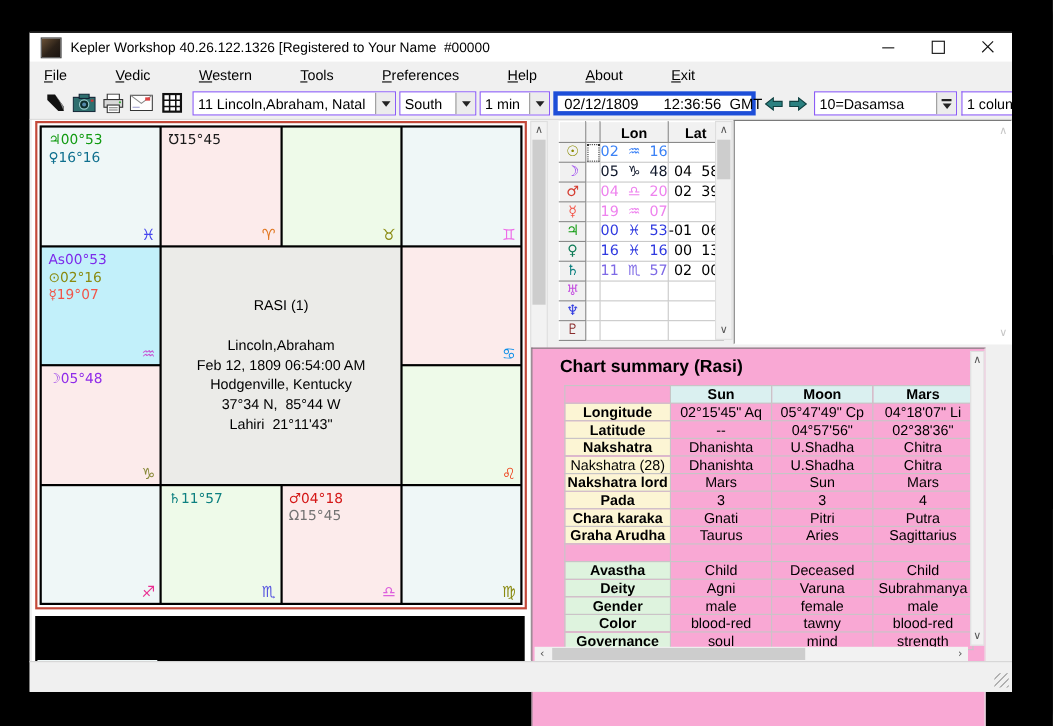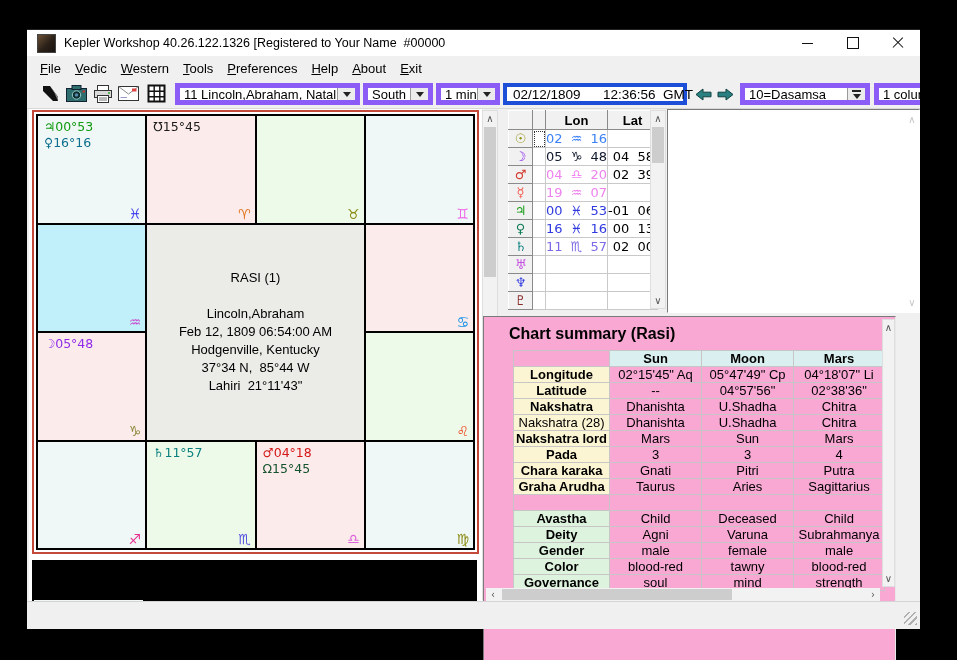--- a/index.html
+++ b/index.html
@@ -11,26 +11,26 @@
   .app-icon{width:17px;height:17px;margin:0 8px 0 10px;background:linear-gradient(135deg,#6b5136 0%,#2b2118 55%,#191310 100%);border:1px solid #444;}
   .title-text{font-size:12.5px;color:#000;white-space:pre;}
   .winbtns{position:absolute;right:0;top:0;height:26px;display:flex;}
   .winbtn{width:45px;height:26px;display:flex;align-items:center;justify-content:center;}
   .mini-glyph{width:11px;height:0;border-top:1.5px solid #111;}
   .maxi-glyph{width:10px;height:10px;border:1.2px solid #111;}
   .close-glyph{position:relative;width:12px;height:12px;}
   .close-glyph:before,.close-glyph:after{content:"";position:absolute;left:-1px;top:5px;width:14px;height:1.4px;background:#111;}
   .close-glyph:before{transform:rotate(45deg);} .close-glyph:after{transform:rotate(-45deg);}
   
-  .menubar{position:absolute;left:0;top:26px;width:100%;height:24px;background:#f0f0f0;display:flex;align-items:center;padding-left:6px;box-sizing:border-box;}
+  .menubar{position:absolute;left:0;top:26px;width:100%;height:24px;background:#f0f0f0;display:flex;align-items:center;padding-left:6px;box-sizing:border-box;gap:30px;}
   .menu-item{font-size:13px;color:#000;padding:3px 7px;}
   
   .toolbar{position:absolute;left:0;top:50px;width:100%;height:28px;background:#f0f0f0;}
   .tbtn{position:absolute;top:2px;width:23px;height:23px;display:flex;align-items:center;justify-content:center;}
-  .combo{position:absolute;top:3px;height:22px;background:#fff;border:5px solid #8b5cf6;box-sizing:border-box;display:flex;align-items:center;overflow:hidden;}
+  .combo{position:absolute;top:3px;height:22px;background:#fff;border:1px solid #8b5cf6;box-sizing:border-box;display:flex;align-items:center;overflow:hidden;}
   .combo .ctxt{flex:1;font-size:13px;padding:0 4px;white-space:pre;overflow:hidden;}
   .combo .cbtn{width:17px;height:100%;background:#ececec;border-left:1px solid #9a9a9a;display:flex;align-items:center;justify-content:center;flex:none;}
   .tri-down{width:0;height:0;border-left:4px solid transparent;border-right:4px solid transparent;border-top:5px solid #222;}
   .spin-glyph{display:flex;flex-direction:column;align-items:center;gap:2px;}
   .spin-glyph .dash{width:9px;height:0;border-top:2px dashed #222;}
   .datefield{position:absolute;top:3px;height:22px;background:#fff;border:4px solid #1d4ed8;box-sizing:border-box;display:flex;align-items:center;}
   .datefield span{font-size:13.5px;white-space:pre;padding-left:6px;}
   .navbtn{position:absolute;top:4px;width:20px;height:20px;display:flex;align-items:center;justify-content:center;}
   
   .content{position:absolute;left:0;top:78px;width:893px;height:493px;background:#f0f0f0;border-top:1px solid #d8d8d8;}
@@ -230,20 +230,25 @@
               </div>
               <div class="house" style="grid-area: 1 / 3; background: rgb(238, 250, 233);">
                 <div class="planets"></div>
                 <div class="sign-glyph" style="color: rgb(138, 138, 16);">♉</div>
               </div>
               <div class="house" style="grid-area: 1 / 4; background: rgb(239, 247, 247);">
                 <div class="planets"></div>
                 <div class="sign-glyph" style="color: rgb(238, 106, 232);">♊</div>
               </div>
               <div class="house" style="grid-area: 2 / 1; background: rgb(194, 240, 250);">
+                <div class="planets">
+                  <div style="color: rgb(125, 43, 234);">As00°53</div>
+                  <div style="color: rgb(138, 138, 16);">⊙02°16</div>
+                  <div style="color: rgb(242, 85, 73);">☿19°07</div>
+                </div>
                 <div class="sign-glyph" style="color: rgb(201, 79, 210);">♒</div>
               </div>
               <div class="house" style="grid-area: 2 / 4; background: rgb(252, 235, 235);">
                 <div class="planets"></div>
                 <div class="sign-glyph" style="color: rgb(13, 143, 232);">♋</div>
               </div>
               <div class="house" style="grid-area: 3 / 1; background: rgb(252, 235, 235);">
                 <div class="planets">
                   <div style="color: rgb(143, 43, 234);">☽05°48</div>
                 </div>
@@ -259,21 +264,21 @@
               </div>
               <div class="house" style="grid-area: 4 / 2; background: rgb(238, 250, 233);">
                 <div class="planets">
                   <div style="color: rgb(13, 128, 128);">♄11°57</div>
                 </div>
                 <div class="sign-glyph" style="color: rgb(85, 83, 224);">♏</div>
               </div>
               <div class="house" style="grid-area: 4 / 3; background: rgb(252, 235, 235);">
                 <div class="planets">
                   <div style="color: rgb(212, 23, 23);">♂04°18</div>
-                  <div style="color: #14532d;">Ω15°45</div>
+                  <div style="color: #737373;">Ω15°45</div>
                 </div>
                 <div class="sign-glyph" style="color: rgb(221, 96, 221);">♎</div>
               </div>
               <div class="house" style="grid-area: 4 / 4; background: rgb(239, 247, 247);">
                 <div class="planets"></div>
                 <div class="sign-glyph" style="color: rgb(138, 138, 16);">♍</div>
               </div>
             </div>
         </div>
         <div class="next-chart" id="next-chart">

